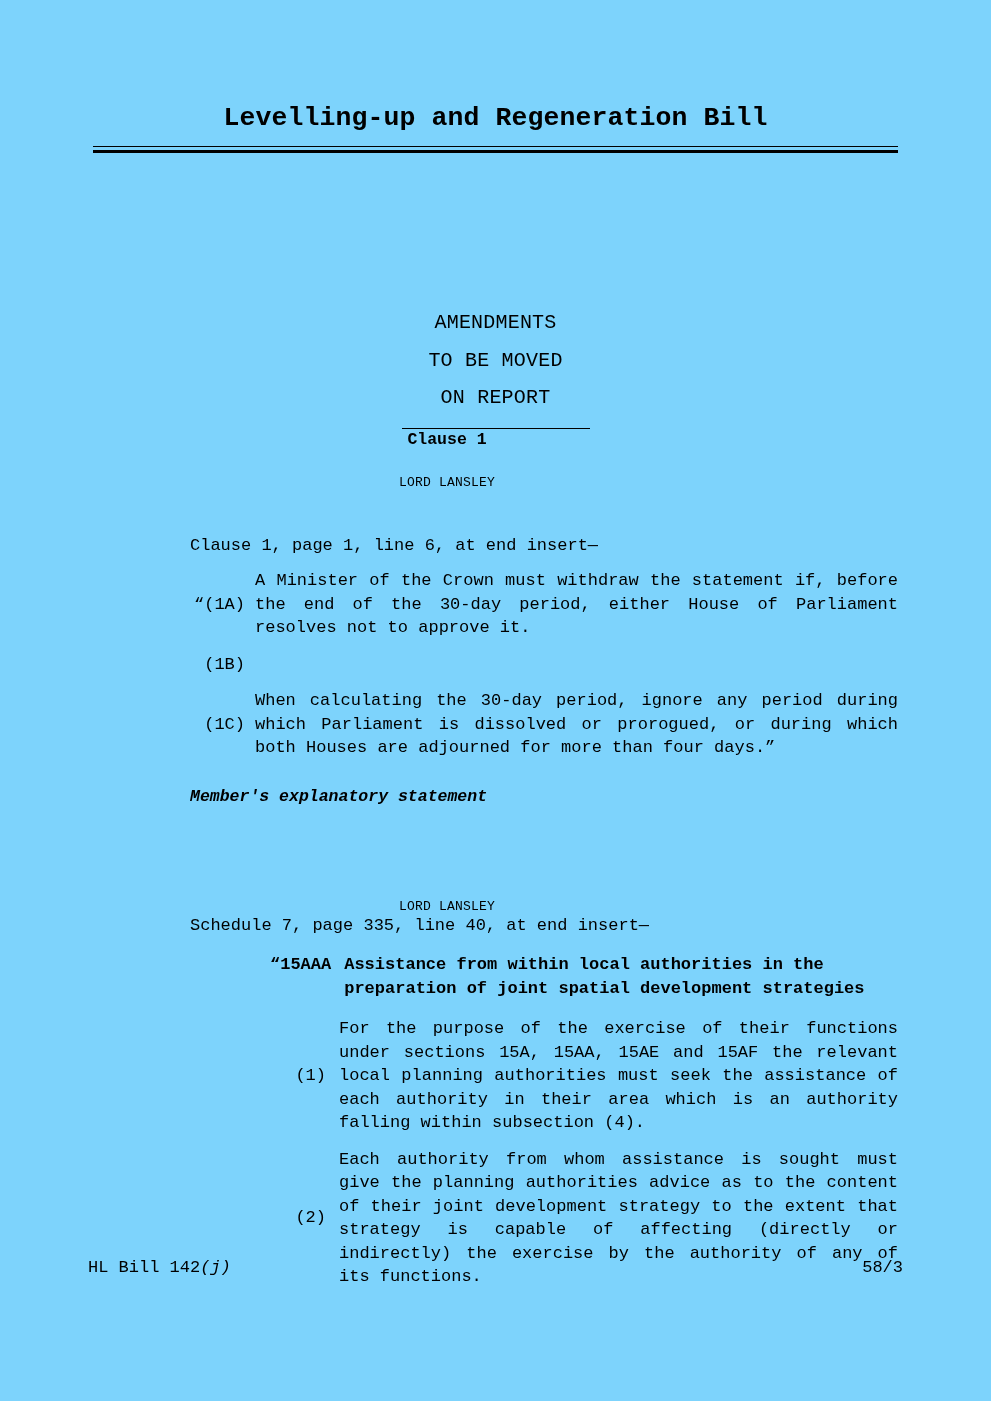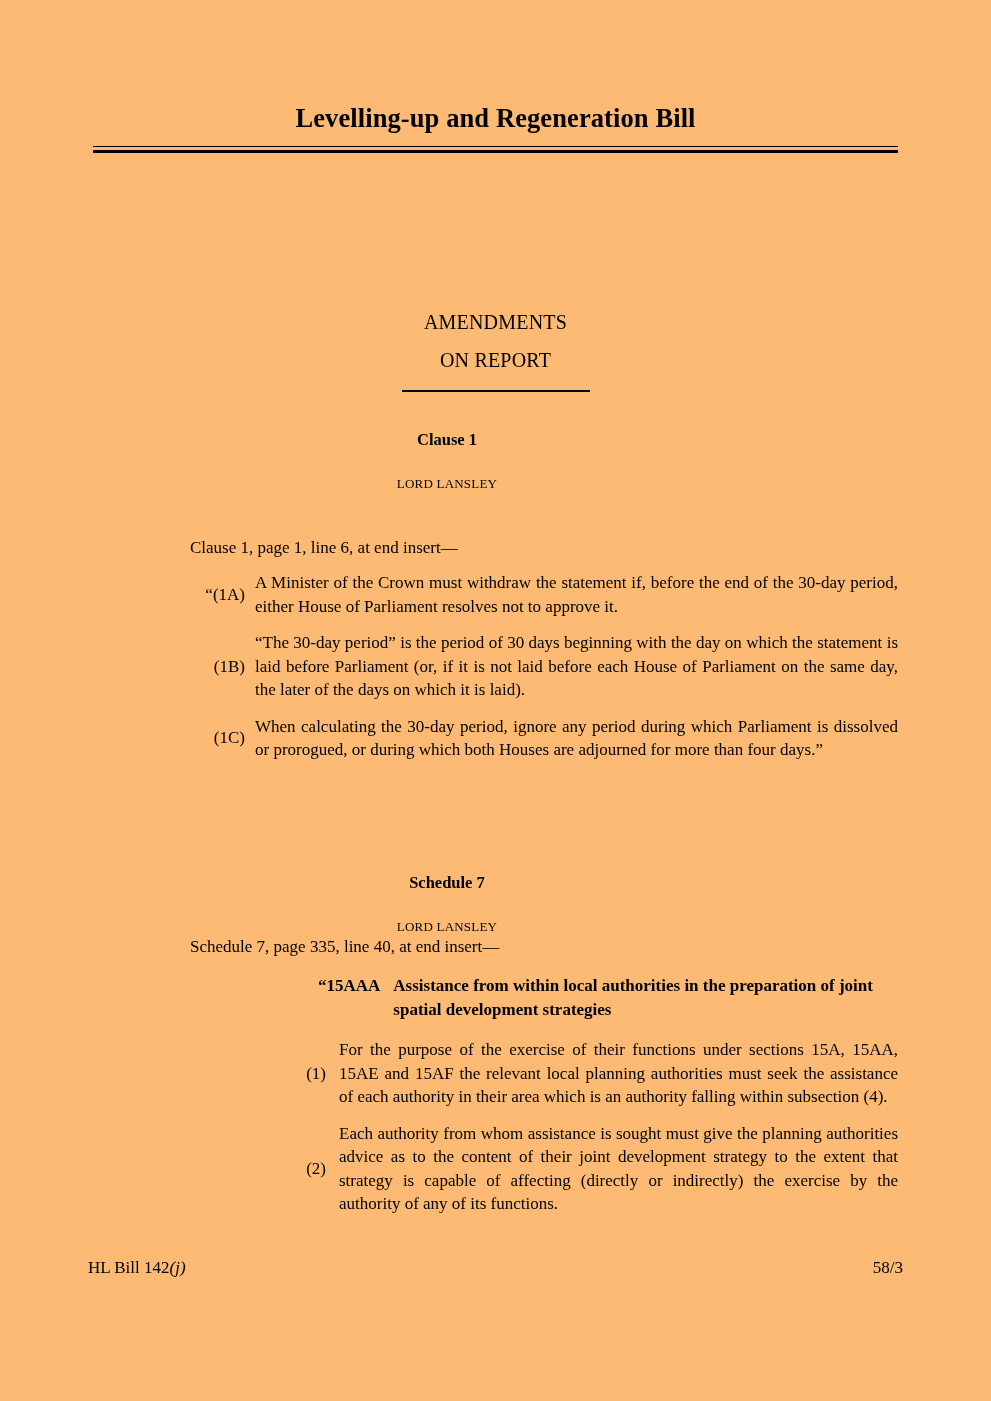--- a/index.html
+++ b/index.html
@@ -9,23 +9,24 @@
   }
   body {
     font-family: "Liberation Serif", "DejaVu Serif", serif;
     color: #000000;
   }
   .page {
     position: relative;
     width: 991px;
     height: 1401px;
     margin: 0 auto;
-    background: #fdba74;
+    background: #7dd3fc;
     overflow: hidden;
     box-sizing: border-box;
+    font-family: Liberation Mono, monospace;
   }
 
   
   .doc-title {
     position: absolute;
     top: 104px;
     left: 93px;
     width: 805px;
     text-align: center;
     font-size: 26.5px;
@@ -128,21 +129,20 @@
     font-size: 17px;
     font-weight: bold;
     line-height: 23.5px;
     display: flex;
     align-items: flex-start;
   }
   .newsec-head .num {
     flex: 0 0 auto;
     white-space: nowrap;
     margin-right: 13px;
-    margin-left: 48px;
   }
   .newsec-head .txt {
     flex: 1 1 auto;
   }
 
   
   .footer {
     position: absolute;
     left: 88px;
     right: 88px;
@@ -165,52 +165,52 @@
 <body>
 
 <div class="page">
 
   <div class="doc-title">Levelling-up and Regeneration Bill</div>
   <div class="title-rule thin"></div>
   <div class="title-rule thick"></div>
 
   <div class="heading-block">
     <div class="heading-line">AMENDMENTS</div>
+    <div class="heading-line">TO BE MOVED</div>
     <div class="heading-line">ON REPORT</div>
     <div class="heading-divider"></div>
   </div>
 
   <div class="content" style="top:430px;">
 
     <div class="section-head" style="margin-left:-97px; width:708px;">Clause 1</div>
 
     <div class="member-name" style="margin-top:26px; margin-left:-97px; width:708px;">LORD LANSLEY</div>
 
     <div class="lead-in" style="margin-top:44px;">Clause 1, page 1, line 6, at end insert—</div>
 
     <div class="para lvl1" style="margin-top:12px; margin-left:-7px;">
       <span class="marker">“(1A)</span>
       <span class="body">A Minister of the Crown must withdraw the statement if, before the end of the 30-day period, either House of Parliament resolves not to approve it.</span>
     </div>
 
     <div class="para lvl1" style="margin-top:13px; margin-left:-7px;">
       <span class="marker">(1B)</span>
-      <span class="body">“The 30-day period” is the period of 30 days beginning with the day on which the statement is laid before Parliament (or, if it is not laid before each House of Parliament on the same day, the later of the days on which it is laid).</span>
     </div>
 
     <div class="para lvl1" style="margin-top:13px; margin-left:-7px;">
       <span class="marker">(1C)</span>
       <span class="body">When calculating the 30-day period, ignore any period during which Parliament is dissolved or prorogued, or during which both Houses are adjourned for more than four days.”</span>
     </div>
 
+    <div class="expl-head" style="margin-top:26px;">Member's explanatory statement</div>
   </div>
 
   <div class="content" style="top:873px;">
 
-    <div class="section-head" style="margin-left:-97px; width:708px;">Schedule 7</div>
 
     <div class="member-name" style="margin-top:26px; margin-left:-97px; width:708px;">LORD LANSLEY</div>
 
     <div class="lead-in" style="">Schedule 7, page 335, line 40, at end insert—</div>
 
     <div class="newsec-head" style="margin-top:16px; margin-left:80px; width:628px;">
       <span class="num">“15AAA</span>
       <span class="txt">Assistance from within local authorities in the preparation of joint spatial development strategies</span>
     </div>
 

